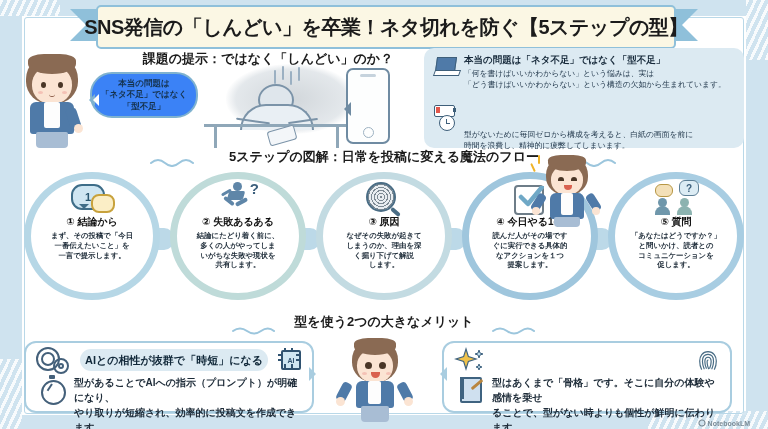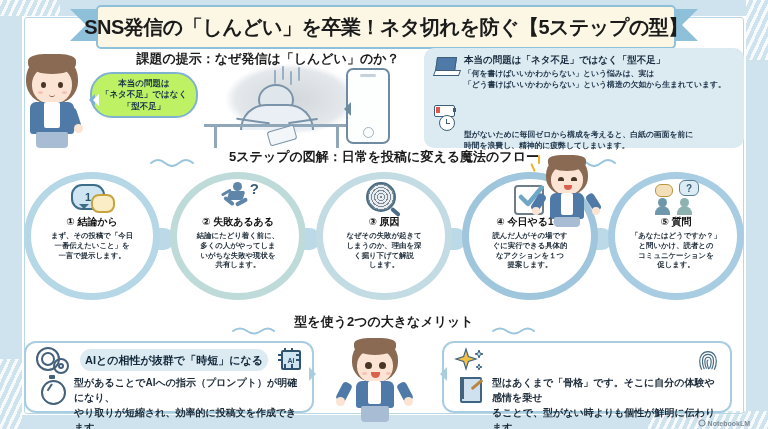--- a/index.html
+++ b/index.html
@@ -46,21 +46,21 @@
   .char .shirt{position:absolute;background:#fdfdfd;border-radius:2px;}
   .char .arm{position:absolute;background:#4f7aa8;border-radius:4px;}
   .char .hand{position:absolute;background:#fbe4d3;border-radius:50%;}
   .char .legs{position:absolute;background:#a8bdd4;border-radius:2px 2px 4px 4px;}
   .char .bang{position:absolute;background:#8a6a53;border-radius:40% 40% 60% 60%;}
   .char .cheek{position:absolute;width:5px;height:3px;border-radius:50%;background:#f3b8ae;opacity:.8;}
 
   
   #charA{left:12px;top:52px;width:80px;height:96px;}
 
-  .bubble{position:absolute;background:#bef264;border:2px solid #7fb2cf;border-radius:22px;
+  .bubble{position:absolute;background:#3b82f6;border:2px solid #7fb2cf;border-radius:22px;
     display:flex;align-items:center;justify-content:center;text-align:center;}
   .bubble .bt{font-size:8.5px;font-weight:bold;color:#15314a;line-height:1.35;}
   #bubbleA{left:90px;top:72px;width:104px;height:42px;}
   #bubbleA:after{content:"";position:absolute;left:-9px;top:20px;width:0;height:0;
     border:6px solid transparent;border-right-color:#7fb2cf;}
   #bubbleA:before{content:"";position:absolute;left:-5px;top:20px;width:0;height:0;z-index:2;
     border:6px solid transparent;border-right-color:#ffffff;}
 
   
   .scene{position:absolute;left:196px;top:62px;width:200px;height:88px;}
@@ -76,21 +76,21 @@
   .phone{position:absolute;left:150px;top:6px;width:40px;height:72px;background:#fdfefe;border:2.4px solid #6f8ba2;border-radius:7px;}
   .phone .notch{position:absolute;left:12px;top:4px;width:16px;height:3px;border-radius:3px;background:#c6d3dd;}
   .phone .home{position:absolute;left:15px;bottom:4px;width:9px;height:9px;border:1.6px solid #9db2c2;border-radius:50%;}
   .phone-tail{position:absolute;left:-11px;top:32px;width:0;height:0;border:7px solid transparent;border-right-color:#6f8ba2;}
 
   
   .panelA{position:absolute;left:424px;top:48px;width:320px;height:100px;background:#dceaf2;border-radius:10px;}
   .panelA .pi{position:absolute;left:10px;width:26px;height:26px;}
   .panelA .ptxt{position:absolute;left:40px;width:272px;}
   .p-h{font-size:9.5px;font-weight:bold;color:#16293a;line-height:1.25;}
-  .p-b{font-size:7.8px;font-weight:bold;color:#22384c;line-height:1.45;margin-top:2px;}
+  .p-b{font-size:7.8px;font-weight:normal;color:#22384c;line-height:1.45;margin-top:2px;}
   
   .icon-batt{position:relative;width:26px;height:26px;}
   .icon-batt .b{position:absolute;left:0;top:1px;width:19px;height:10px;border:1.8px solid #3e5f7a;border-radius:2px;background:#fff;}
   .icon-batt .b i{position:absolute;left:1px;top:1px;width:4px;height:6px;background:#e2574c;}
   .icon-batt .cap{position:absolute;left:19px;top:4px;width:3px;height:4px;background:#3e5f7a;}
   .icon-batt .clk{position:absolute;left:5px;top:11px;width:14px;height:14px;border:1.8px solid #3e5f7a;border-radius:50%;background:#fff;}
   .icon-batt .clk:before{content:"";position:absolute;left:6px;top:3px;width:1.4px;height:5px;background:#3e5f7a;}
   .icon-batt .clk:after{content:"";position:absolute;left:6px;top:7px;width:4px;height:1.4px;background:#3e5f7a;}
   
   .icon-lap{position:relative;width:26px;height:24px;}
@@ -219,21 +219,21 @@
   <div class="inner-line"></div>
 
   <div class="ribbon">
     <div class="ribbon-tail l"></div>
     <div class="ribbon-tail r"></div>
     <div class="ribbon-main">
       <div class="t">SNS発信の「しんどい」を卒業！ネタ切れを防ぐ【5ステップの型】</div>
     </div>
   </div>
 
-  <div class="secA-head">課題の提示：なぜ発信は「しんどい」のか？</div>
+  <div class="secA-head">課題の提示：ではなく「しんどい」のか？</div>
 
   <div class="char" id="charA">
     <div class="hair" style="left:14px;top:2px;width:52px;height:50px;"></div>
     <div class="face" style="left:20px;top:14px;width:40px;height:38px;"></div>
     <div class="bang" style="left:16px;top:2px;width:48px;height:20px;"></div>
     <div class="eye" style="left:29px;top:30px;"></div>
     <div class="eye" style="left:46px;top:30px;"></div>
     <div class="cheek" style="left:26px;top:39px;"></div>
     <div class="cheek" style="left:50px;top:39px;"></div>
     <div class="mouth" style="left:37px;top:41px;"></div>

